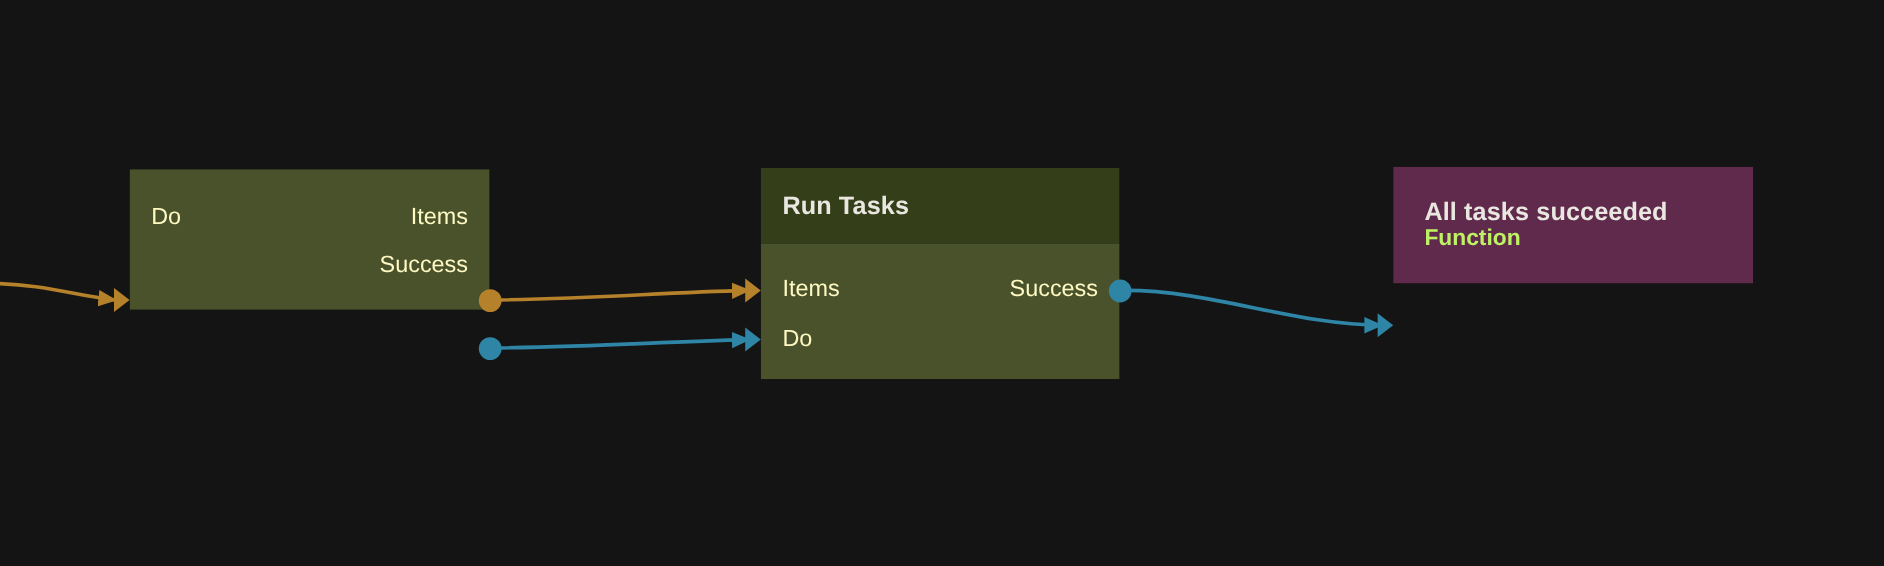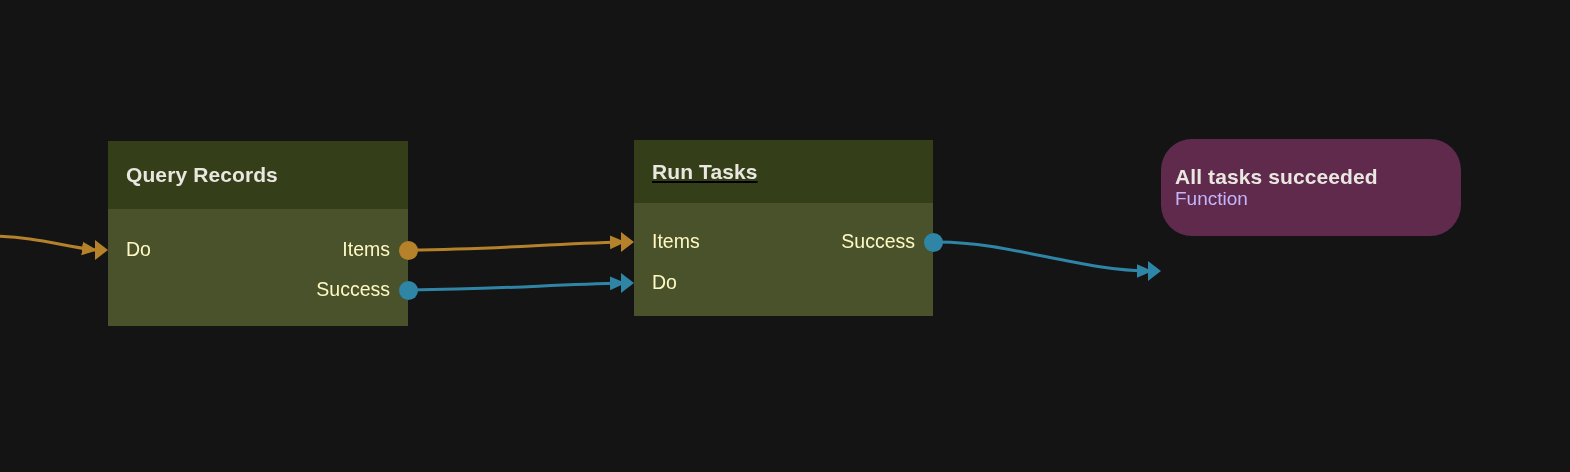--- a/index.html
+++ b/index.html
@@ -41,23 +41,23 @@
   }
   .node-title {
     font-size: 21px;
     font-weight: bold;
     letter-spacing: 0.1px;
     line-height: 1.12;
     color: #e9e7e0;
   }
   .node-subtitle {
     font-size: 19px;
-    font-weight: normal;
+    font-weight: bold;
     line-height: 1.15;
-    color: #c4b5fd;
+    color: #bef264;
   }
   .node-body {
     box-sizing: border-box;
     width: 100%;
     position: relative;
   }
   .port-row {
     position: absolute;
     left: 0;
     right: 0;
@@ -104,57 +104,54 @@
         <marker id="arrow-1" viewBox="0 0 10 10" refX="9" refY="5" markerWidth="5.2" markerHeight="5.2" orient="auto-start-reverse" markerUnits="strokeWidth">
           <path d="M 0 0.6 L 10 5 L 0 9.4 z" fill="#2f85a6"></path>
         </marker>
       </defs>
       <path d="M -10 236 C 40 237, 60 246, 96 250" fill="none" stroke="#b5812a" stroke-width="3" stroke-linecap="butt" marker-end="url(#arrow-0)"></path>
       <path d="M 410 250 C 500 249, 545 244, 624 242" fill="none" stroke="#b5812a" stroke-width="3" stroke-linecap="butt" marker-end="url(#arrow-0)"></path>
       <path d="M 410 290 C 500 289, 545 285, 624 283" fill="none" stroke="#2f85a6" stroke-width="3" stroke-linecap="butt" marker-end="url(#arrow-1)"></path>
       <path d="M 938 242 C 1010 242, 1080 271, 1151 271" fill="none" stroke="#2f85a6" stroke-width="3" stroke-linecap="butt" marker-end="url(#arrow-1)"></path>
     </svg>
 <div class="node" style="left: 108px; top: 141px; width: 300px; height: 185px;">
-      <div class="node-header" style="height: 68px; background: rgb(52, 63, 25); padding: 0px 18px;">
-        <div class="node-title">Query Records</div>
-      </div>
       <div class="node-body" style="height: 117px; background: rgb(74, 82, 43);">
         <div class="port-row" style="top: 28px;">
           <span class="port-label in">Do</span>
         </div>
         <div class="port-row" style="top: 28px;">
           <span class="port-label out">Items</span>
         </div>
         <div class="port-row" style="top: 68px;">
           <span class="port-label out">Success</span>
         </div>
       </div>
     </div>
     <div class="port-dot" style="background: rgb(181, 129, 42); left: 399px; top: 240.5px;"></div>
     <div class="port-dot" style="background: rgb(47, 133, 166); left: 399px; top: 280.5px;"></div>
     <div class="port-arrow" style="border-left: 13px solid rgb(181, 129, 42); left: 95px; top: 240px;"></div>
     <div class="node" style="left: 634px; top: 140px; width: 299px; height: 176px;">
-      <div class="node-header" style="height: 63px; background: rgb(52, 63, 25); padding: 0px 18px; text-decoration: underline;">
+      <div class="node-header" style="height: 63px; background: rgb(52, 63, 25); padding: 0px 18px;">
         <div class="node-title">Run Tasks</div>
       </div>
       <div class="node-body" style="height: 113px; background: rgb(74, 82, 43);">
         <div class="port-row" style="top: 26px;">
           <span class="port-label in">Items</span>
         </div>
         <div class="port-row" style="top: 67px;">
           <span class="port-label in">Do</span>
         </div>
         <div class="port-row" style="top: 26px;">
           <span class="port-label out">Success</span>
         </div>
       </div>
     </div>
     <div class="port-dot" style="background: rgb(47, 133, 166); left: 924px; top: 232.5px;"></div>
     <div class="port-arrow" style="border-left: 13px solid rgb(181, 129, 42); left: 621px; top: 232px;"></div>
     <div class="port-arrow" style="border-left: 13px solid rgb(47, 133, 166); left: 621px; top: 273px;"></div>
     <div class="node" style="left: 1161px; top: 139px; width: 300px; height: 171px;">
-      <div class="node-header" style="height: 97px; background: rgb(95, 42, 76); padding: 0px 14px; border-radius: 31px;">
+      <div class="node-header" style="height: 97px; background: rgb(95, 42, 76); padding: 0px 26px;">
         <div class="node-title">All tasks succeeded</div>
         <div class="node-subtitle">Function</div>
       </div>
     </div>
     <div class="port-arrow" style="border-left: 13px solid rgb(47, 133, 166); left: 1148px; top: 261px;"></div>
   </div>
 
 </body></html>

